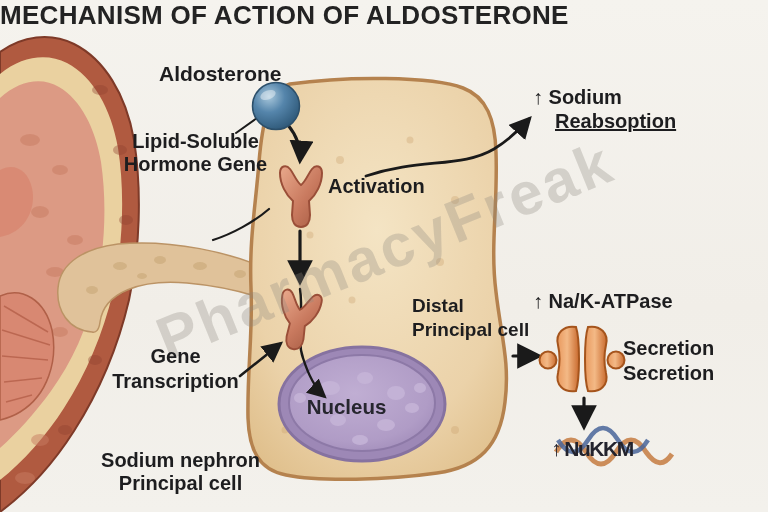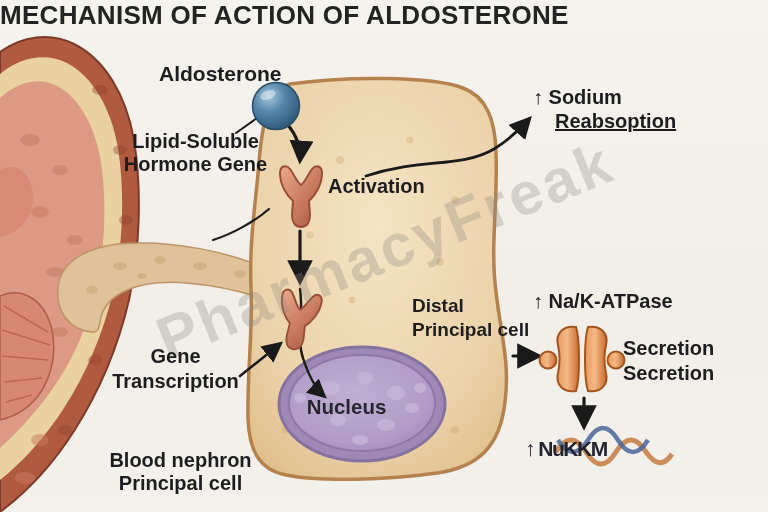--- a/index.html
+++ b/index.html
@@ -189,21 +189,21 @@
   </div>
 
   <div class="lbl center" style="left:88px;top:344px;width:175px;line-height:25px">
     <div>Gene</div>
     <div>Transcription</div>
   </div>
 
   <div class="lbl center" style="left:304px;top:395px;width:85px;font-size:20.5px;color:#26262e">Nucleus</div>
 
   <div class="lbl center" style="left:88px;top:449px;width:185px">
-    <div>Blood nephron</div>
+    <div>Sodium nephron</div>
     <div>Principal cell</div>
   </div>
 
   <div class="lbl" style="left:412px;top:294px;font-size:19px;line-height:24px">
     <div>Distal</div>
     <div>Principal cell</div>
   </div>
 
   <div class="lbl" style="left:533px;top:85px;line-height:24px">
     <div>↑ Sodium</div>
@@ -211,15 +211,15 @@
   </div>
 
 
   <div class="lbl" style="left:533px;top:290px">↑ Na/K-ATPase</div>
 
   <div class="lbl" style="left:623px;top:336px;line-height:25px">
     <div>Secretion</div>
     <div>Secretion</div>
   </div>
 
-  <div class="lbl garbled" style="left:525px;top:437px;font-size:21px">↑ NuKKM</div>
+  <div class="lbl garbled" style="left:551px;top:437px;font-size:21px">↑ NuKKM</div>
 
 </div>
 
 </body></html>

